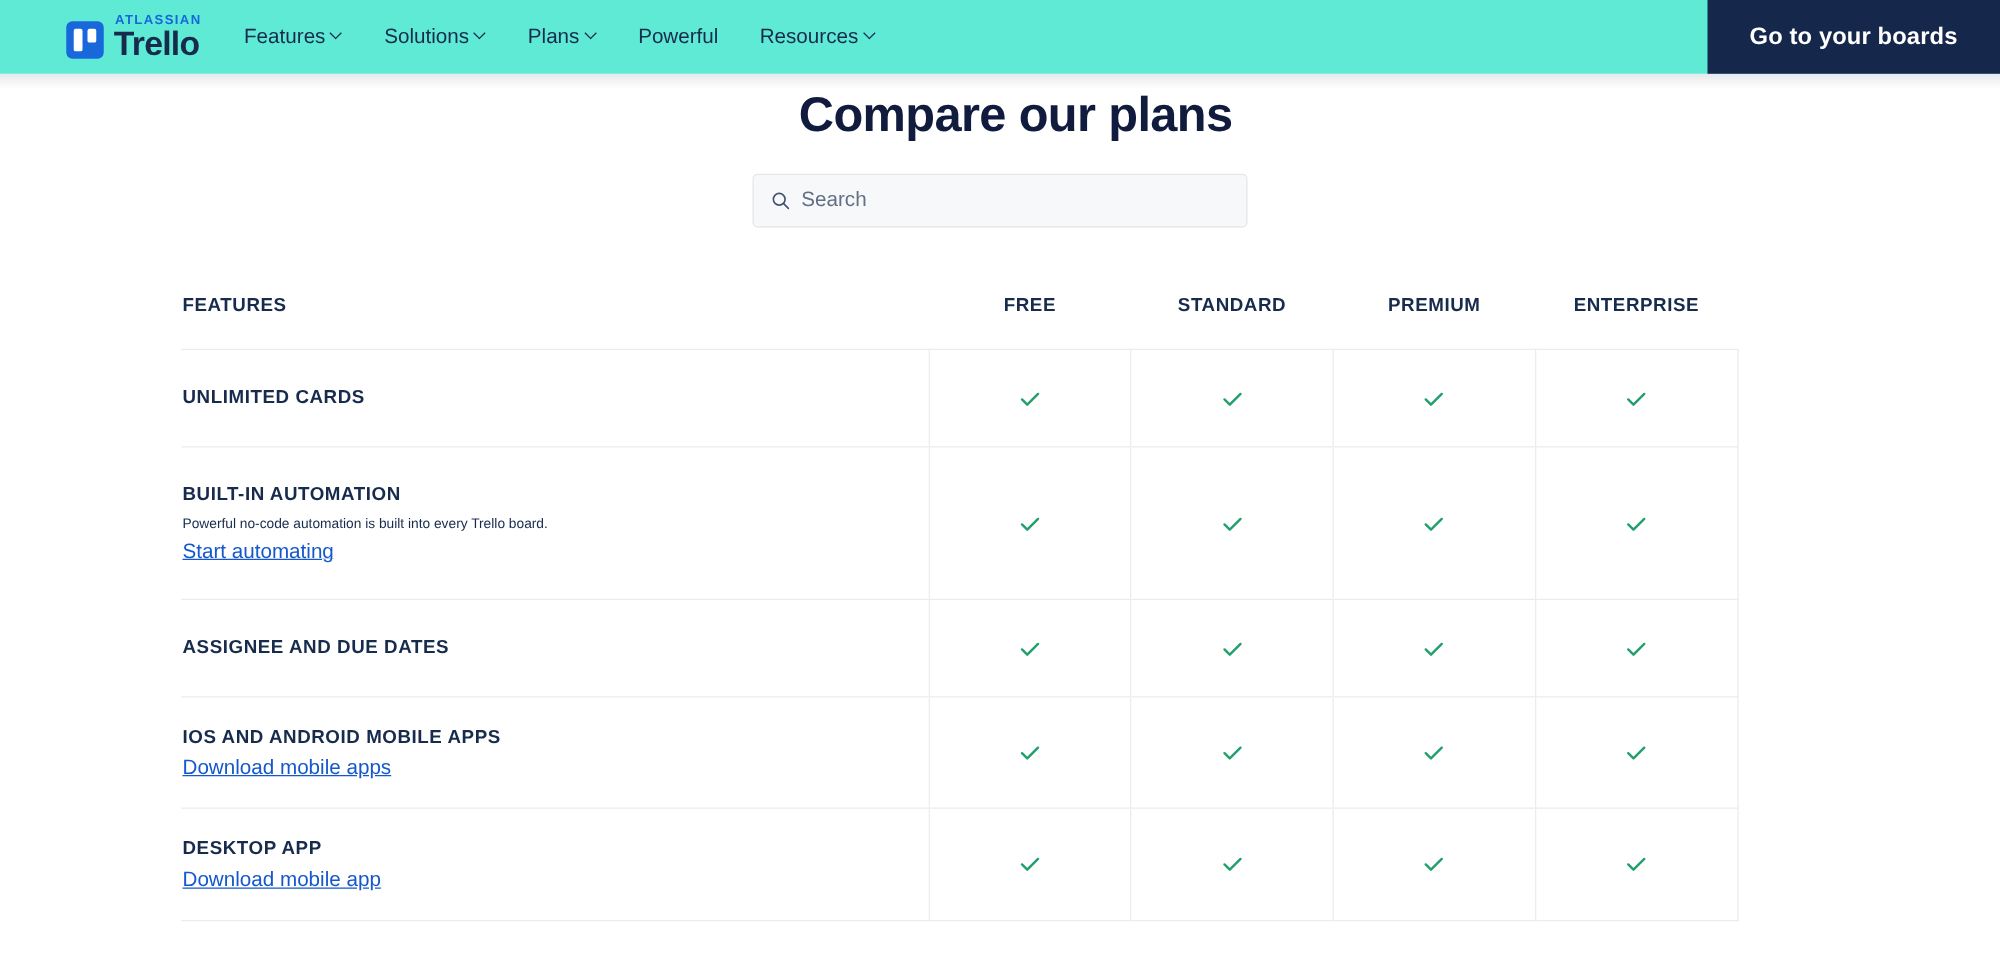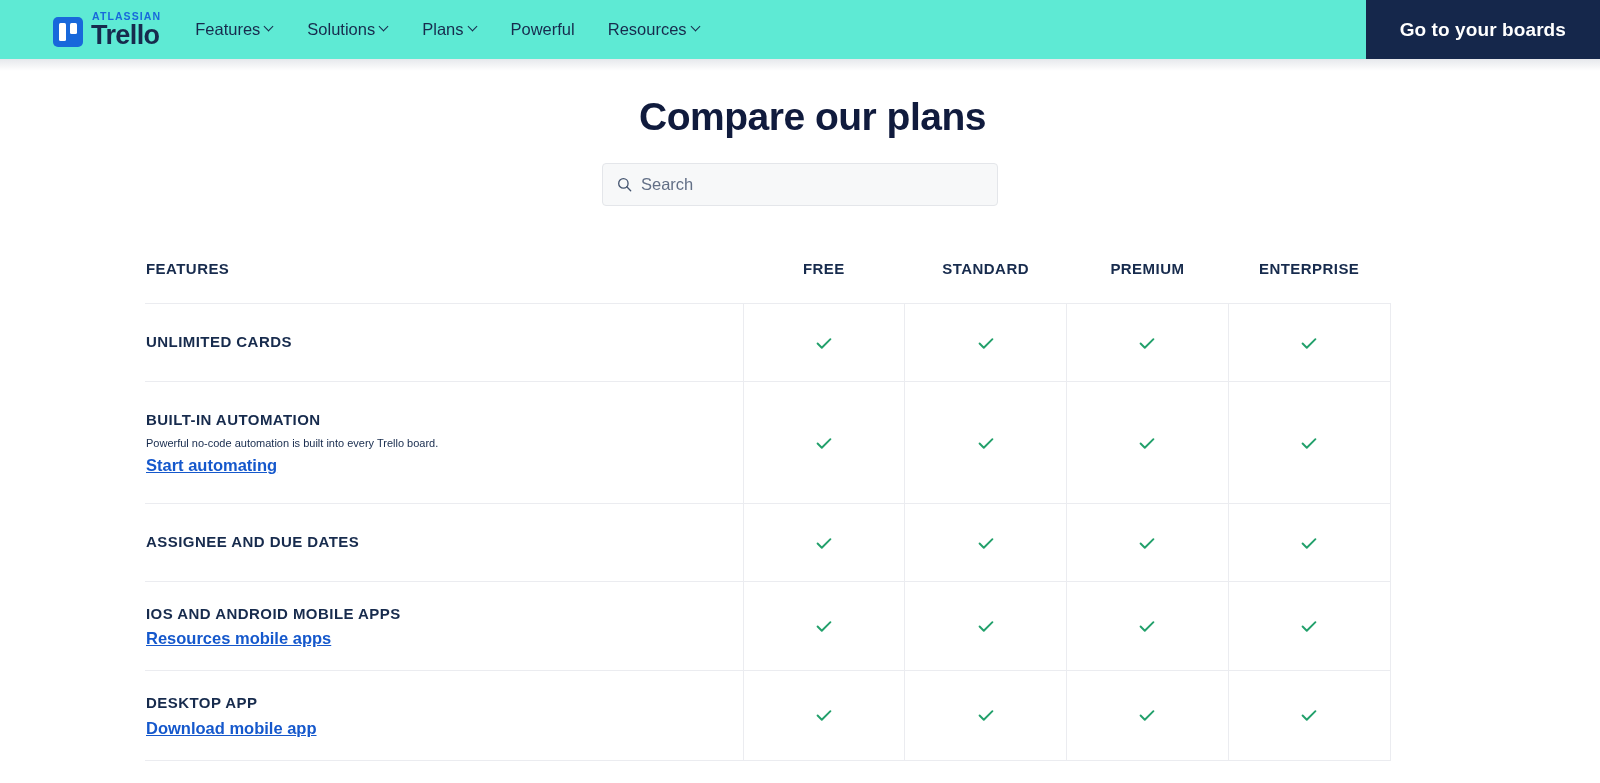--- a/index.html
+++ b/index.html
@@ -124,21 +124,20 @@
 
   
   .main { padding-top: 12px; position: relative; z-index: 0; }
 
   .page-title {
     text-align: center;
     font-size: 39px;
     font-weight: 700;
     color: #101B3D;
     letter-spacing: -0.5px;
-    margin-top: 24px;
     padding-left: 25px;
   }
 
   .search-wrap {
     display: flex;
     justify-content: center;
     margin-top: 24px;
   }
   .search-box {
     width: 396px;
@@ -220,21 +219,20 @@
     margin-top: 5px;
     font-weight: 400;
   }
   .feat-link {
     display: inline-block;
     font-size: 16.5px;
     color: #1558CC;
     text-decoration: underline;
     margin-top: 5px;
     cursor: pointer;
-    font-weight: bold;
   }
   .check { width: 22px; height: 22px; display: inline-block; vertical-align: middle; }
   .row-h1 { height: 78px; }
   .row-h2 { height: 122px; }
 </style>
 </head>
 <body>
 
 <header class="nav">
 
@@ -387,21 +385,21 @@
           <td class="plan-cell">
             <svg class="check" viewBox="0 0 24 24" fill="none">
               <path d="M5 12.6L9.6 17.2L19 7.8" stroke="#22A06B" stroke-width="2.1" stroke-linecap="round" stroke-linejoin="round"></path>
               </svg>
           </td>
         </tr>
 
         <tr class="row-h1">
           <td class="feat-cell">
             <div class="feat-name">IOS AND ANDROID MOBILE APPS</div>
-            <a class="feat-link" href="#">Resources mobile apps</a>
+            <a class="feat-link" href="#">Download mobile apps</a>
           </td>
           <td class="plan-cell">
             <svg class="check" viewBox="0 0 24 24" fill="none">
               <path d="M5 12.6L9.6 17.2L19 7.8" stroke="#22A06B" stroke-width="2.1" stroke-linecap="round" stroke-linejoin="round"></path>
               </svg>
           </td>
           <td class="plan-cell">
             <svg class="check" viewBox="0 0 24 24" fill="none">
               <path d="M5 12.6L9.6 17.2L19 7.8" stroke="#22A06B" stroke-width="2.1" stroke-linecap="round" stroke-linejoin="round"></path>
               </svg>

